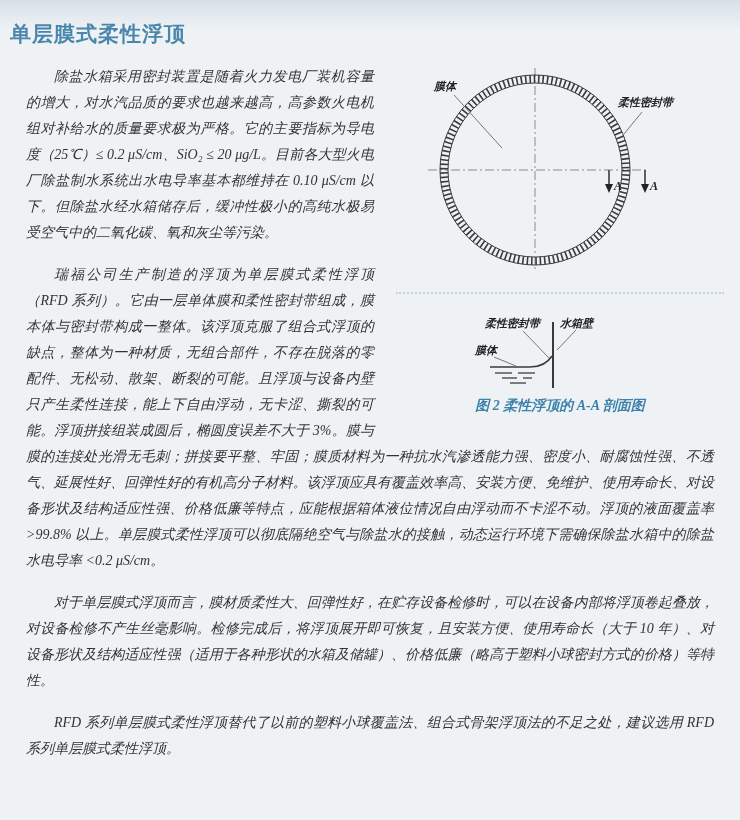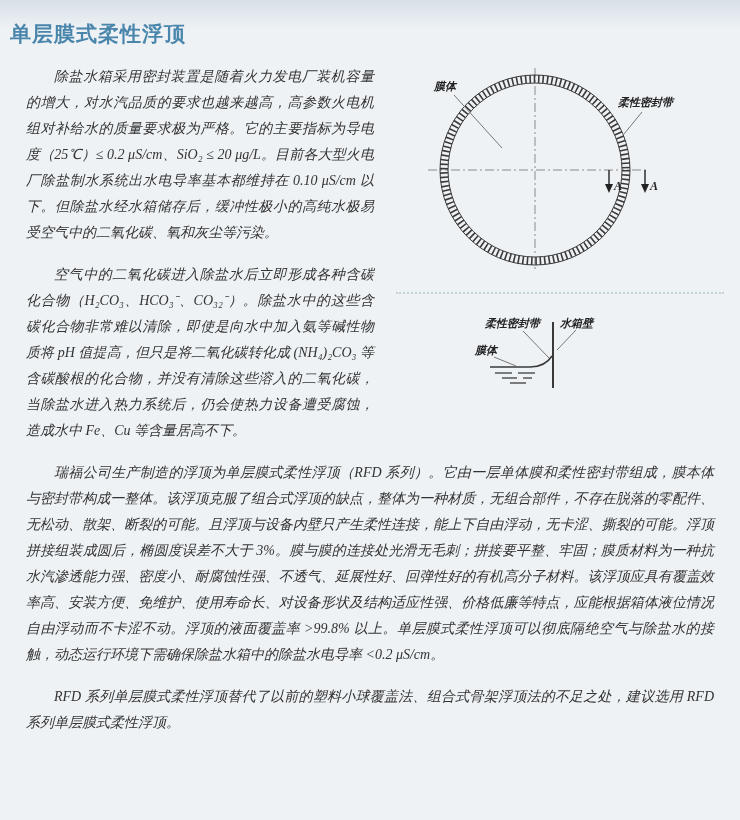--- a/index.html
+++ b/index.html
@@ -120,23 +120,24 @@
 
           <text x="95" y="17" class="diagram-label">柔性密封带</text>
           <line x1="133" y1="21" x2="159" y2="48" stroke="var(--leader)" stroke-width="1"></line>
 
           <text x="170" y="17" class="diagram-label">水箱壁</text>
           <line x1="186" y1="20" x2="167" y2="40" stroke="var(--leader)" stroke-width="1"></line>
 
           <text x="85" y="44" class="diagram-label">膜体</text>
           <line x1="104" y1="47" x2="126" y2="56" stroke="var(--leader)" stroke-width="1"></line>
         </svg>
+        <div class="fig-caption">图 2 柔性浮顶的 A-A 剖面图</div>
       </div>
 
     </div>
 
     <p>除盐水箱采用密封装置是随着火力发电厂装机容量的增大，对水汽品质的要求也越来越高，高参数火电机组对补给水的质量要求极为严格。它的主要指标为导电度（25℃）≤ 0.2 μS/cm、SiO₂ ≤ 20 μg/L。目前各大型火电厂除盐制水系统出水电导率基本都维持在 0.10 μS/cm 以下。但除盐水经水箱储存后，缓冲性极小的高纯水极易受空气中的二氧化碳、氧和灰尘等污染。</p>
-    <p>空气中的二氧化碳进入除盐水后立即形成各种含碳化合物（H₂CO₃、HCO₃⁻、CO₃₂⁻）。除盐水中的这些含碳化合物非常难以清除，即使是向水中加入氨等碱性物质将 pH 值提高，但只是将二氧化碳转化成 (NH₄)₂CO₃ 等含碳酸根的化合物，并没有清除这些溶入的二氧化碳，当除盐水进入热力系统后，仍会使热力设备遭受腐蚀，造成水中 Fe、Cu 等含量居高不下。</p>
     <p>瑞福公司生产制造的浮顶为单层膜式柔性浮顶（RFD 系列）。它由一层单体膜和柔性密封带组成，膜本体与密封带构成一整体。该浮顶克服了组合式浮顶的缺点，整体为一种材质，无组合部件，不存在脱落的零配件、无松动、散架、断裂的可能。且浮顶与设备内壁只产生柔性连接，能上下自由浮动，无卡涩、撕裂的可能。浮顶拼接组装成圆后，椭圆度误差不大于 3%。膜与膜的连接处光滑无毛刺；拼接要平整、牢固；膜质材料为一种抗水汽渗透能力强、密度小、耐腐蚀性强、不透气、延展性好、回弹性好的有机高分子材料。该浮顶应具有覆盖效率高、安装方便、免维护、使用寿命长、对设备形状及结构适应性强、价格低廉等特点，应能根据箱体液位情况自由浮动而不卡涩不动。浮顶的液面覆盖率 &gt;99.8% 以上。单层膜式柔性浮顶可以彻底隔绝空气与除盐水的接触，动态运行环境下需确保除盐水箱中的除盐水电导率 &lt;0.2 μS/cm。</p>
+    <p>对于单层膜式浮顶而言，膜材质柔性大、回弹性好，在贮存设备检修时，可以在设备内部将浮顶卷起叠放，对设备检修不产生丝毫影响。检修完成后，将浮顶展开即可恢复，且安装方便、使用寿命长（大于 10 年）、对设备形状及结构适应性强（适用于各种形状的水箱及储罐）、价格低廉（略高于塑料小球密封方式的价格）等特性。</p>
     <p>RFD 系列单层膜式柔性浮顶替代了以前的塑料小球覆盖法、组合式骨架浮顶法的不足之处，建议选用 RFD 系列单层膜式柔性浮顶。</p>
 
   </div>
 </div>
 
 </body></html>

